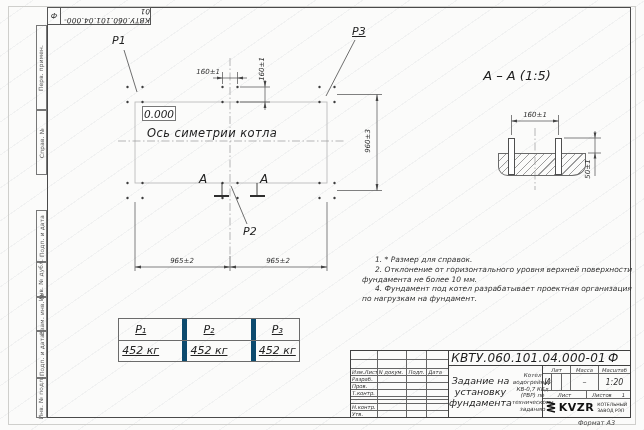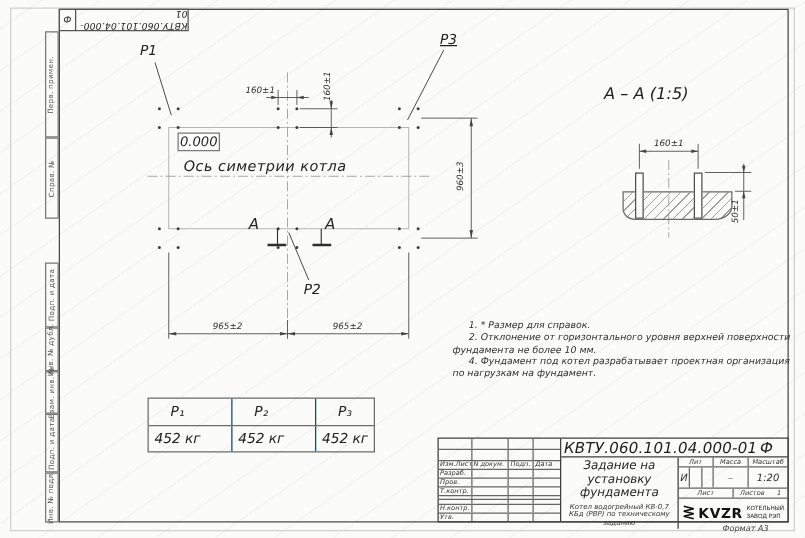--- a/index.html
+++ b/index.html
@@ -44,41 +44,41 @@
   
   .sec-block { left:498px; top:153px; width:88px; height:23px;
     border:1px solid #6a6a6a; border-radius:0 0 14px 10px / 0 0 11px 9px;
     background:repeating-linear-gradient(135deg, transparent 0 4.6px, #9d9d9d 4.6px 5.4px); }
   .bolt { position:absolute; width:7px; height:37px; background:#fff; border:1px solid #4f4f4f; }
   
   .ltable { left:118px; top:318px; width:182px; height:44px; border:1px solid #6b6b6b; display:flex; flex-direction:column; background:transparent; }
   .ltable .row { flex:1; display:flex; }
   .ltable .row:first-child { border-bottom:1px solid #6b6b6b; }
   .ltable .cell { flex:1; display:flex; align-items:center; justify-content:center;
-    font:italic 11px "DejaVu Sans", sans-serif; color:#222; }
-  .ltable .cell + .cell { border-left:1px solid #0c4a6e;margin-left:20px; }
+    font:italic 11px "DejaVu Sans", sans-serif; color:#222;text-decoration:underline; }
+  .ltable .cell + .cell { border-left:5px solid #0c4a6e;margin-left:20px; }
   
   .notes { left:362px; top:255px; width:273px; font:italic 7.5px "DejaVu Sans", sans-serif; color:#303030; line-height:1.3; }
   .notes p { text-indent:13px; margin:0; }
   
   .tb { left:350px; top:350px; width:281px; height:67.5px; border:1.2px solid #3f3f3f; display:flex; font-style:italic; }
   .tb-left { width:98px; border-right:1px solid #3f3f3f; display:flex; flex-direction:column; }
   .tb-row { display:flex; border-bottom:0.8px solid #666; }
   .tb-row:last-child { border-bottom:none; }
   .tb-c { border-right:0.8px solid #666; height:100%; display:flex; align-items:center; padding-left:1px;
     font:italic 5.3px "DejaVu Sans", sans-serif; color:#333; overflow:hidden; white-space:nowrap; }
   .tb-c:last-child { border-right:none; }
   .w1{width:27px;} .w2{width:30px;} .w3{width:20px;} .w4{width:21px;}
   .tb-right { flex:1; display:flex; flex-direction:column; }
   .tb-num { height:15px; border-bottom:1px solid #3f3f3f; display:flex; align-items:center;
     font:italic 12px "DejaVu Sans", sans-serif; color:#1d1d1d; letter-spacing:0.2px; }
   .tb-num .num { flex:1; text-align:center; }
   .tb-num .suf { width:22px; text-align:left; }
   .tb-main { flex:1; display:flex; }
-  .tb-name { width:94px; border-right:1px solid #3f3f3f; display:flex; flex-direction:column; align-items:center; }
+  .tb-name { width:94px; border-right:1px solid #3f3f3f; display:flex; flex-direction:row; align-items:center; }
   .tb-title { font:italic 9.5px "DejaVu Sans", sans-serif; color:#1e1e1e; text-align:center; line-height:1.15; padding-top:2px; width:80px; }
   .tb-sub { font:italic 5.6px "DejaVu Sans", sans-serif; color:#333; text-align:center; line-height:1.2; padding-top:2px; width:88px; }
   .tb-lit { flex:1; display:flex; flex-direction:column; }
   .lit-head { height:8px; display:flex; border-bottom:0.8px solid #666; }
   .lit-head div { display:flex; align-items:center; justify-content:center; font:italic 5.3px "DejaVu Sans", sans-serif; }
   .lit-vals { height:17px; display:flex; border-bottom:0.8px solid #666; }
   .lit-sub { width:9.3px; border-right:0.8px solid #666; display:flex; align-items:center; justify-content:center;
     font:italic 8px "DejaVu Sans", sans-serif; }
   .vcell { display:flex; align-items:center; justify-content:center; font:italic 8px "DejaVu Sans", sans-serif; }
   .sheet-row { height:8px; display:flex; border-bottom:0.8px solid #666; font:italic 5.3px "DejaVu Sans", sans-serif; }

